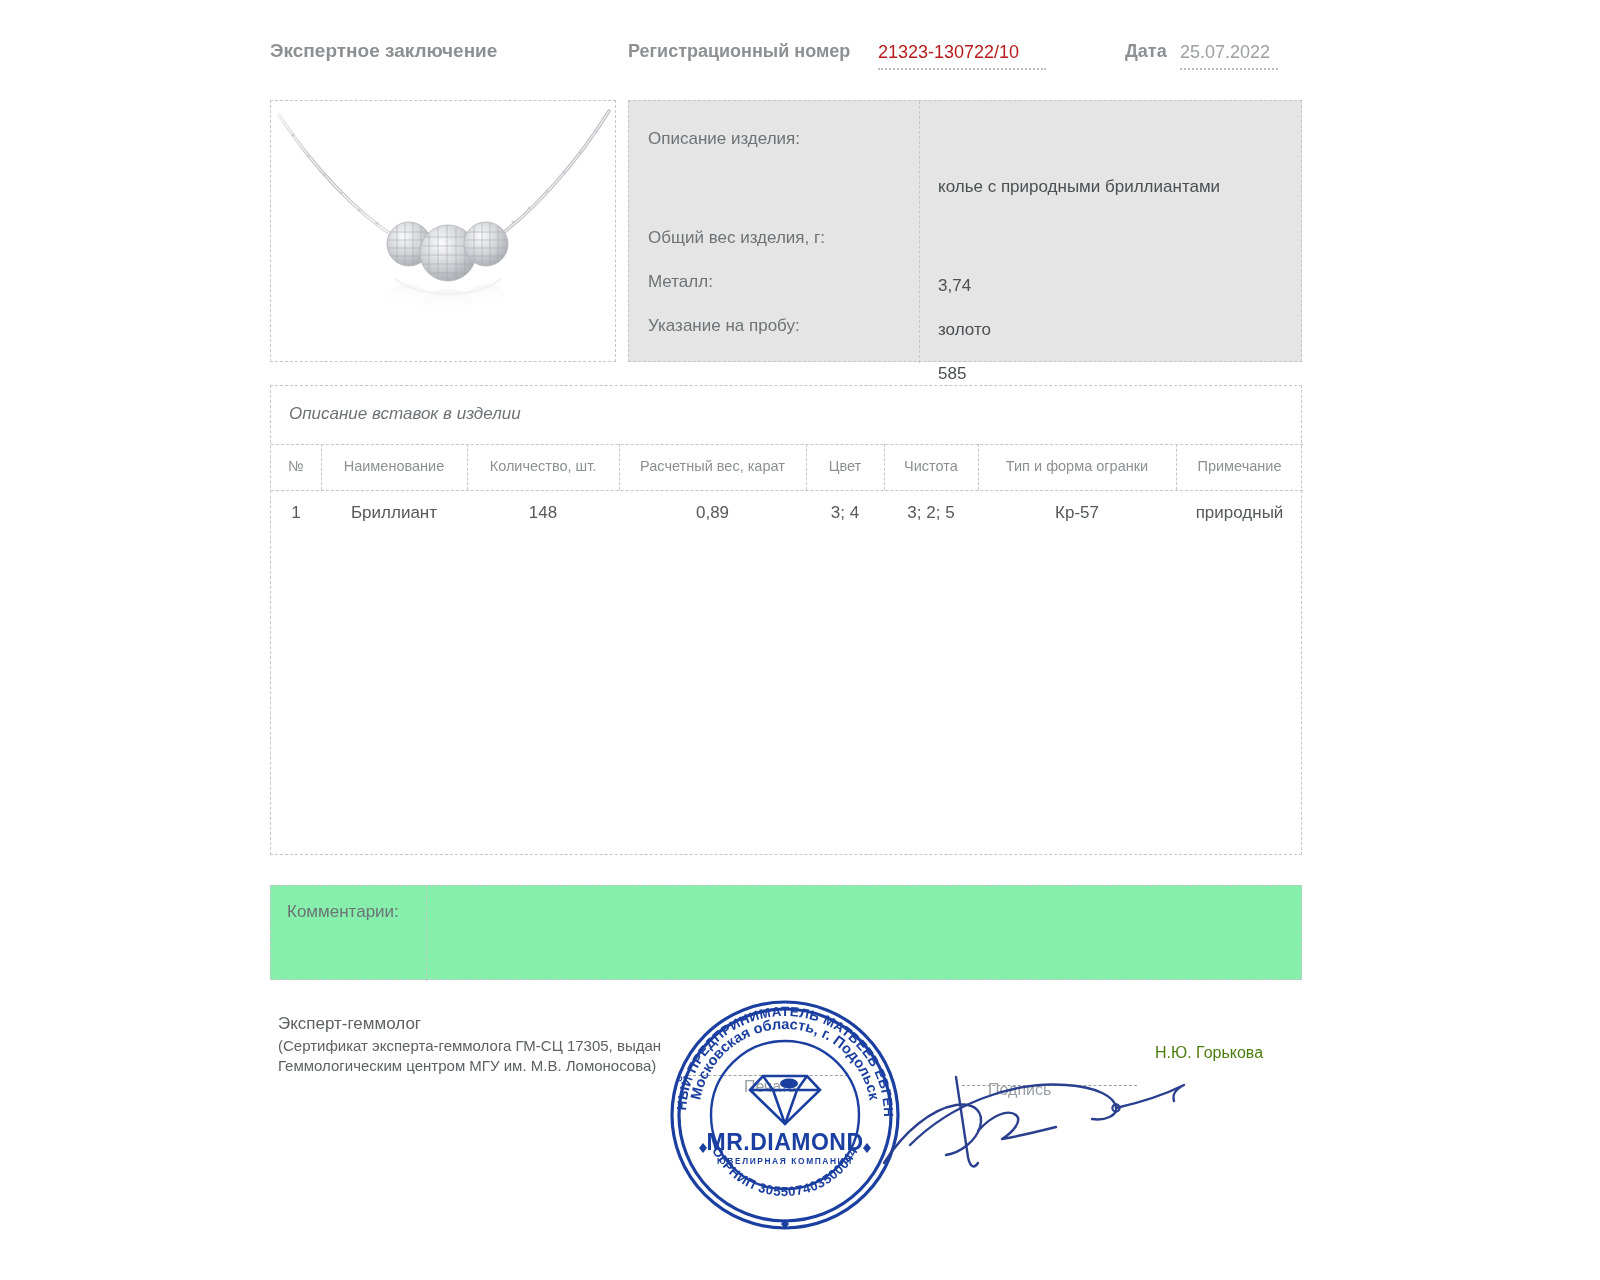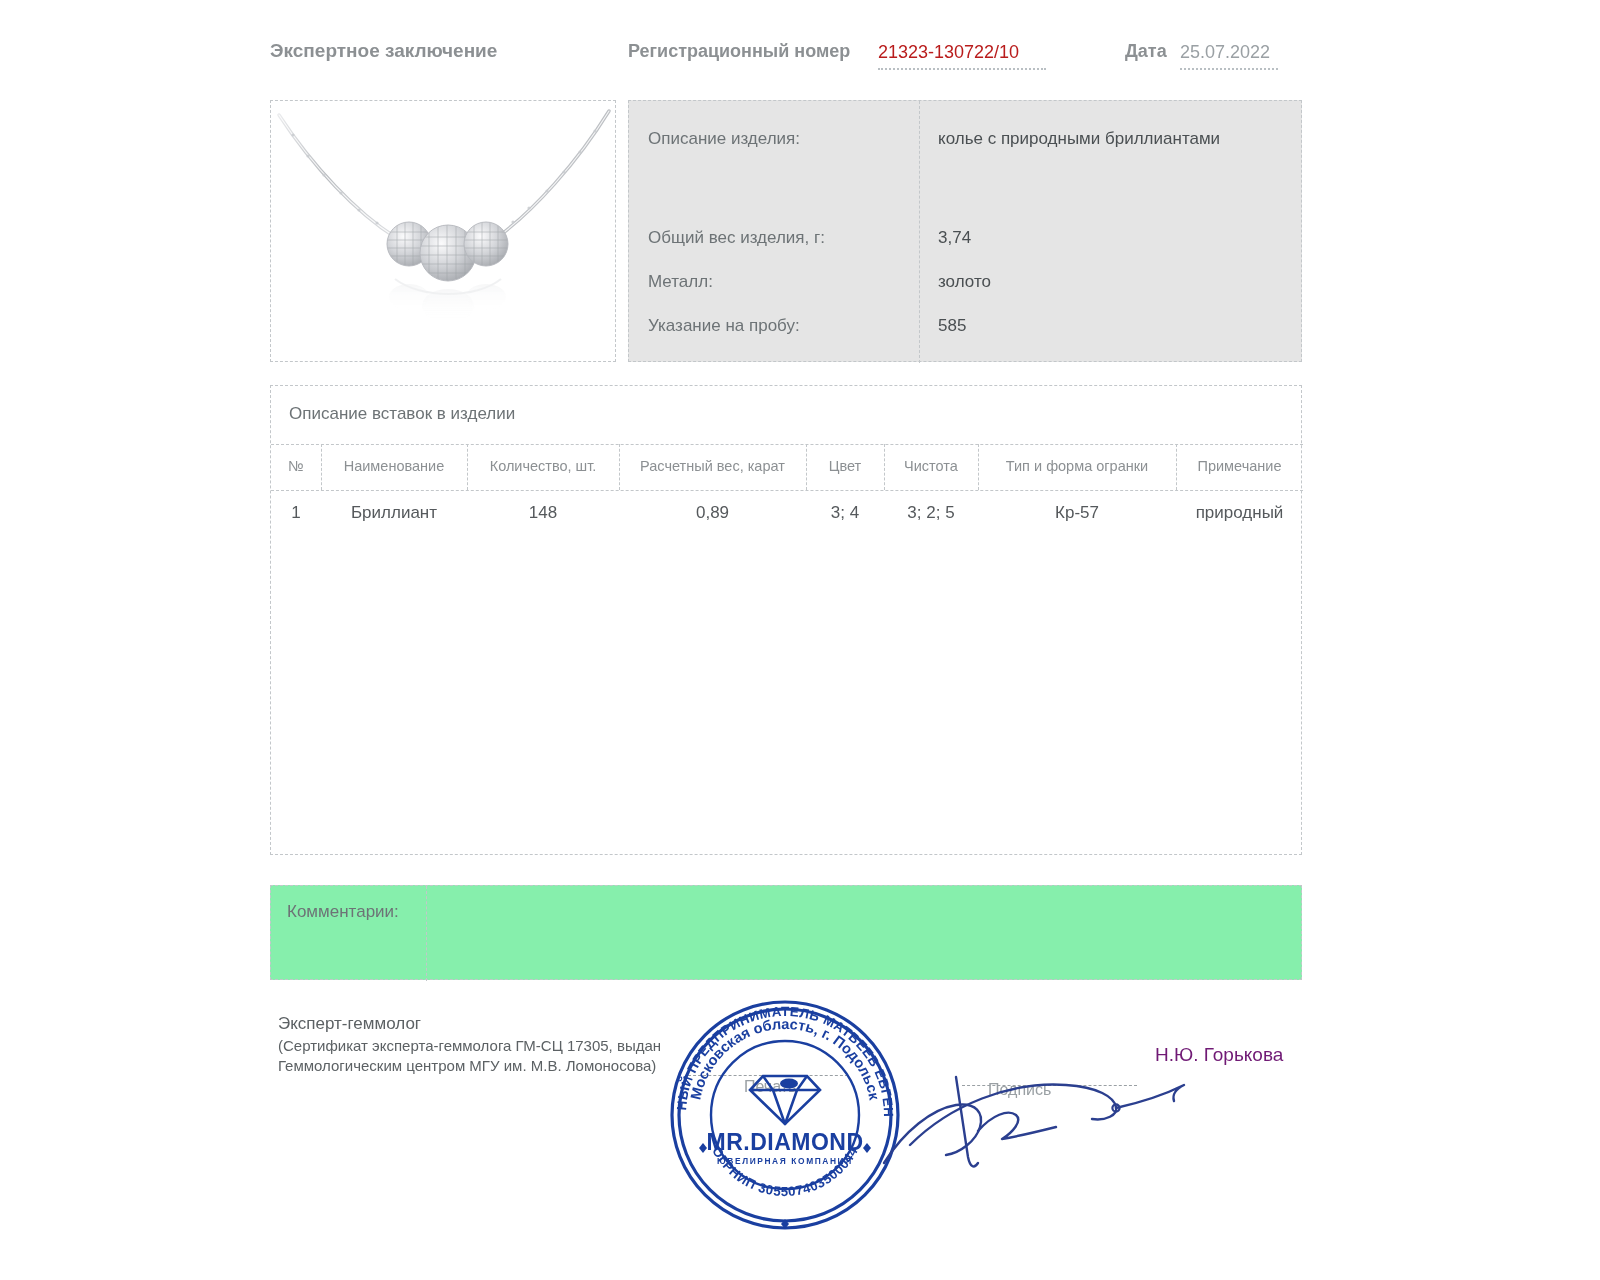--- a/index.html
+++ b/index.html
@@ -75,37 +75,37 @@
     position: absolute; left: 290px; top: 0;
     width: 0; height: 262px;
     border-left: 1px dashed #c3c7ca;
   }
   .spec-lbl {
     position: absolute; left: 19px;
     font-size: 17px; color: #6d7376; white-space: nowrap;
   }
   .spec-val {
     position: absolute; left: 309px;
-    font-size: 17px; color: #4a4f52; white-space: nowrap;
+    font-size: 17px; color: #4a4f52; white-space: nowrap; margin-top: 48px;
   }
   .r1 { top: 28px; }
   .r2 { top: 127px; }
   .r3 { top: 171px; }
   .r4 { top: 215px; }
 
   
   .inserts-box {
     position: absolute;
     left: 270px; top: 385px;
     width: 1032px; height: 470px;
     background: #fff;
   }
   .inserts-caption {
     position: absolute; left: 18px; top: 18px;
-    font-size: 17px; color: #6d7376; white-space: nowrap;
+    font-size: 17px; color: #6d7376; white-space: nowrap; font-style: italic;
   }
   .thead-line-top {
     position: absolute; left: 0; top: 58px; width: 1032px; height: 0;
     border-top: 1px dashed #c3c7ca;
   }
   .thead-line-bot {
     position: absolute; left: 0; top: 104px; width: 1032px; height: 0;
     border-top: 1px dashed #c3c7ca;
   }
   .th {
@@ -165,21 +165,21 @@
     position: absolute; left: 962px; top: 1085px;
     width: 175px; height: 0;
     border-top: 1px dashed #9aa0a4;
   }
   .sign-caption {
     position: absolute; left: 988px; top: 1081px;
     font-size: 16px; color: #9aa0a4; white-space: nowrap;
   }
   .signer-name {
     position: absolute; left: 1155px; top: 1044px;
-    font-size: 19px; color: #701a75; white-space: nowrap;
+    font-size: 16px; color: #4d7c0f; white-space: nowrap;
   }
 
   .stamp-wrap {
     position: absolute; left: 668px; top: 998px;
     width: 234px; height: 234px;
   }
   .sig-wrap {
     position: absolute; left: 880px; top: 1035px;
     width: 320px; height: 135px;
   }

